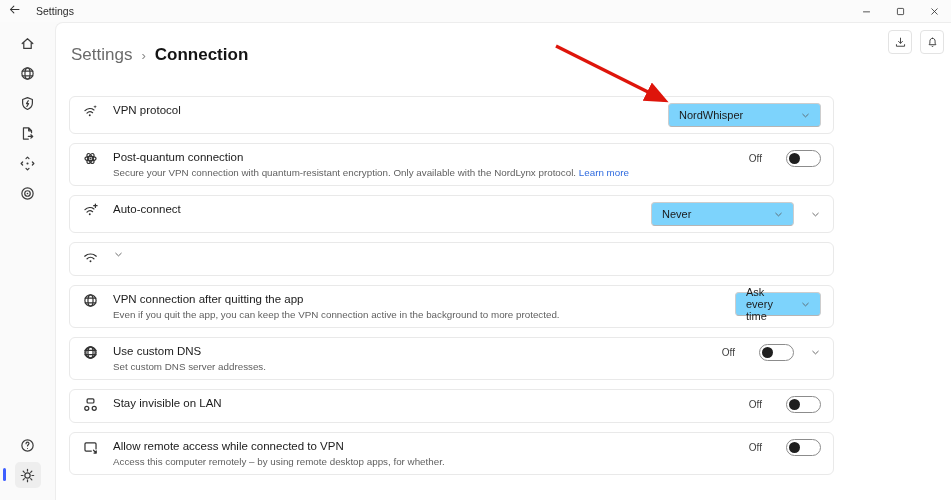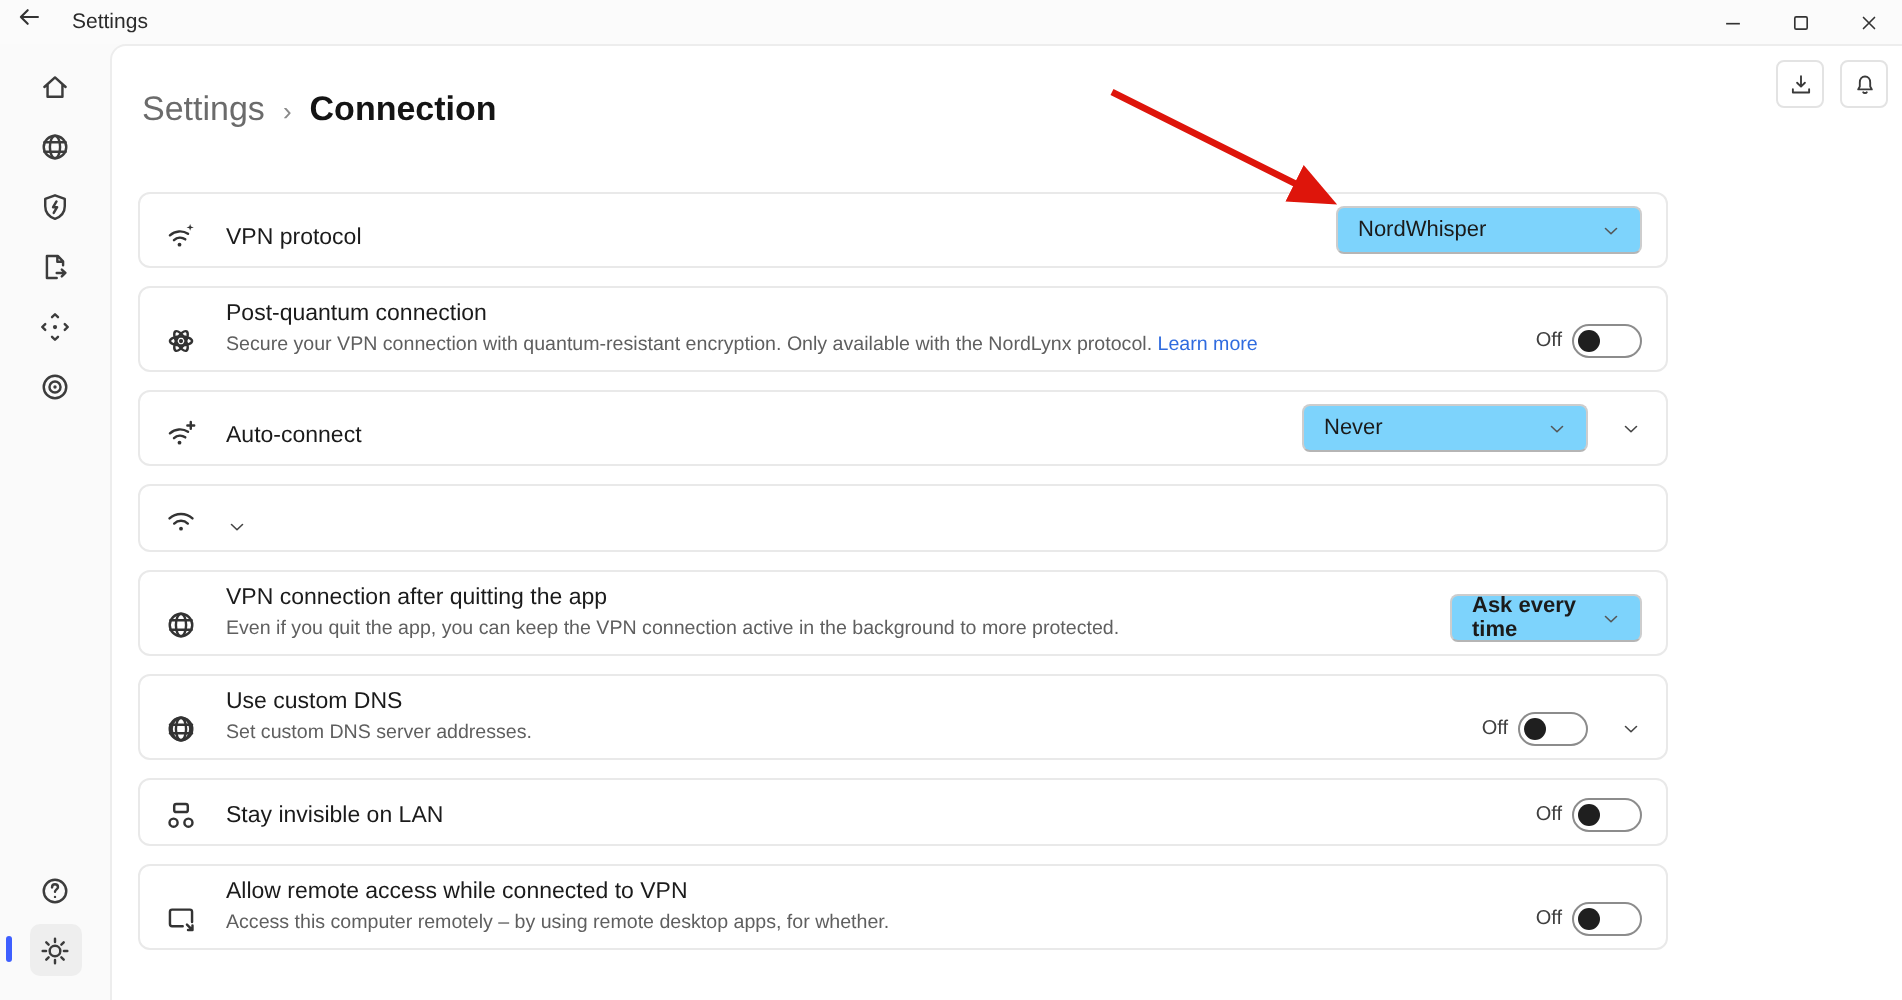--- a/index.html
+++ b/index.html
@@ -27,31 +27,31 @@
   
   .content{position:absolute;top:22px;left:55px;right:0;bottom:0;background:#ffffff;border-top-left-radius:8px;border-top:1px solid #ededed;border-left:1px solid #ededed;box-sizing:border-box;}
   .breadcrumb{position:absolute;left:15px;top:22px;display:flex;align-items:baseline;gap:9px;}
   .bc-parent{font-size:17px;color:#6b6b6b;}
   .bc-sep{font-size:13px;color:#8a8a8a;}
   .bc-current{font-size:17px;font-weight:bold;color:#141414;}
   .hdr-actions{position:absolute;top:7px;right:7px;display:flex;gap:8px;}
   .hdr-btn{width:22px;height:22px;border:1px solid #e3e3e3;border-radius:4px;background:#fff;display:flex;align-items:center;justify-content:center;color:#3a3a3a;}
   
   .rows{position:absolute;left:13px;top:73px;width:765px;}
-  .card{background:#fff;border:1px solid #e9e9e9;border-radius:6px;margin-bottom:9px;display:flex;align-items:flex-end;padding:6px 12px;box-sizing:border-box;min-height:34px;}
+  .card{background:#fff;border:1px solid #e9e9e9;border-radius:6px;margin-bottom:9px;display:flex;align-items:flex-start;padding:6px 12px;box-sizing:border-box;min-height:34px;}
   .row-icon{width:17px;flex:none;margin-right:14px;display:flex;align-items:center;justify-content:center;color:#333;}
   .row-icon svg{display:block;}
   .row-text{flex:1;min-width:0;padding-right:10px;}
   .row-title{font-size:11.5px;color:#1b1b1b;line-height:15px;}
   .row-desc{font-size:9.8px;color:#5f5f5f;line-height:13px;margin-top:1px;}
   .row-desc a{color:var(--link);text-decoration:none;cursor:pointer;}
   .row-controls{flex:none;display:flex;align-items:center;gap:16px;}
   .dropdown{height:24px;border:1px solid #cdcdcd;border-bottom-color:#b5b5b5;border-radius:4px;background:#7dd3fc;display:flex;align-items:center;justify-content:space-between;padding:0 9px 0 10px;font-size:11px;color:#1b1b1b;box-sizing:border-box;cursor:pointer;}
   .dropdown .chev{color:#555;margin-left:8px;display:flex;}
-  .toggle{display:flex;align-items:center;gap:5px;}
+  .toggle{display:flex;align-items:center;gap:24px;}
   .toggle-label{font-size:10px;color:#3f3f3f;}
   .switch{width:35px;height:17px;border:1px solid #8c8c8c;border-radius:10px;background:#fff;position:relative;cursor:pointer;box-sizing:border-box;}
   .switch .knob{position:absolute;left:2px;top:2px;width:11px;height:11px;border-radius:50%;background:var(--knob);}
   .expand{color:#444;display:flex;cursor:pointer;}
   
   .annotation{position:absolute;inset:0;pointer-events:none;z-index:60;}
 </style>
 </head>
 <body style="--accent: #3e5fff; --link: #2f6bdf; --arrow: #de150b; --knob: #1f1f1f;">
 
@@ -276,21 +276,21 @@
             <circle cx="8" cy="8" r="5.3"></circle>
             <ellipse cx="8" cy="8" rx="2.4" ry="5.3"></ellipse>
             <path d="M3 5.8h10M3 10.2h10"></path>
           </svg>
         </span>
         <div class="row-text">
           <div class="row-title">VPN connection after quitting the app</div>
           <div class="row-desc">Even if you quit the app, you can keep the VPN connection active in the background to more protected.</div>
         </div>
         <div class="row-controls">
-          <div class="dropdown" style="width: 96px; font-weight: bold;">
+          <div class="dropdown" style="width: 86px;">
             <span>Ask every time</span>
             <span class="chev" style="display: flex;">
               <svg width="11" height="11" viewBox="0 0 16 16" fill="none" stroke="currentColor" stroke-width="1.15" stroke-linecap="round" stroke-linejoin="round">
                 <path d="M4 6.2 8 10l4-3.8"></path>
               </svg>
             </span>
           </div>
         </div>
       </div>
       <div class="card">

